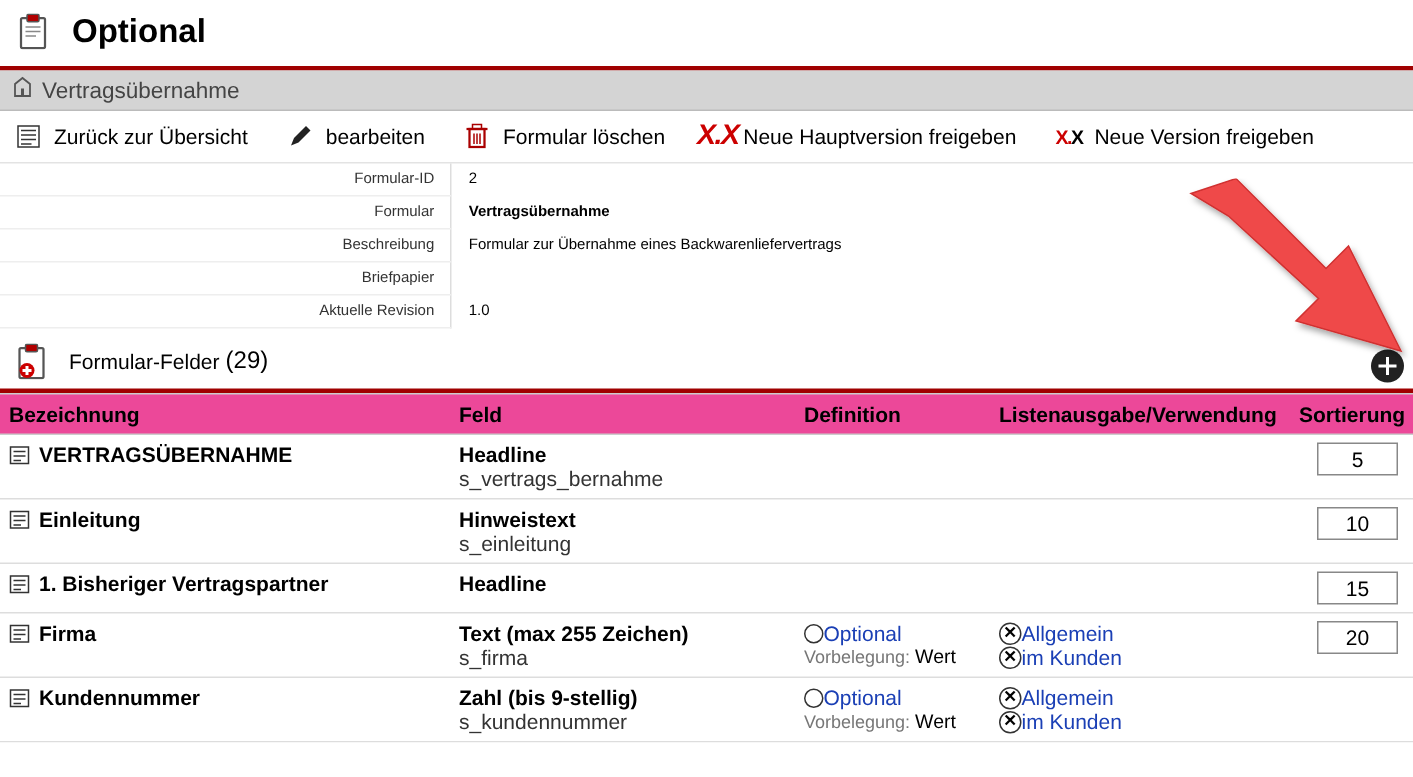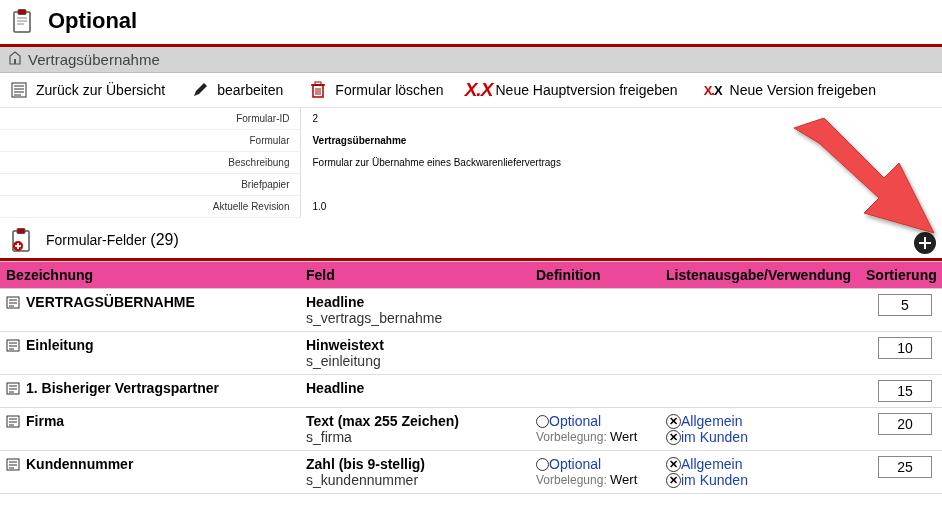--- a/index.html
+++ b/index.html
@@ -436,17 +436,14 @@
       <div class="col-list">
         <div class="col-list-inner">
           <span class="circle-x">✕</span>
           <span class="cell-link">Allgemein</span>
         </div>
         <div class="col-list-inner">
           <span class="circle-x">✕</span>
           <span class="cell-link">im Kunden</span>
         </div>
       </div>
-      <div class="col-sort col-sort-cell">
-        <input class="sort-input" value="25" style="">
-      </div>
     </div>
   </div>
 
 </body></html>

